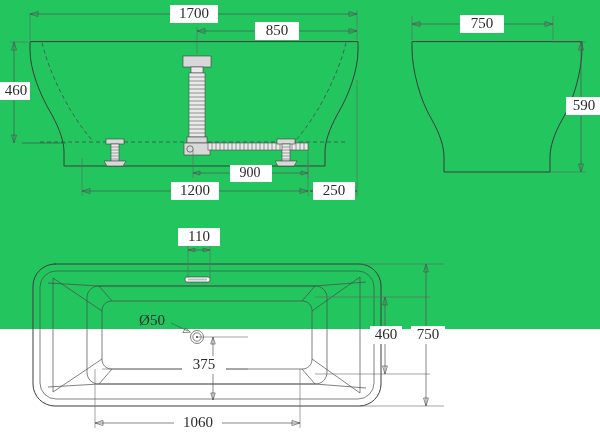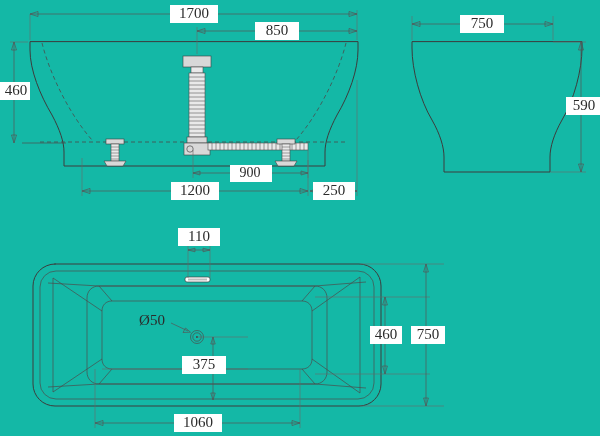--- a/index.html
+++ b/index.html
@@ -9,22 +9,22 @@
   }
   body {
     width: 600px;
     height: 436px;
     font-family: "Liberation Serif", serif;
     overflow: hidden;
   }
   #drawing-root {
     position: relative;
     width: 600px;
-    height: 436px;
-    background: #14b8a6;
+    height: 329px;
+    background: #22c55e;
   }
   svg#tech-drawing {
     display: block;
     width: 600px;
     height: 436px;
   }
   .outline {
     fill: none;
     stroke: #3c3c3c;
     stroke-width: 1;

